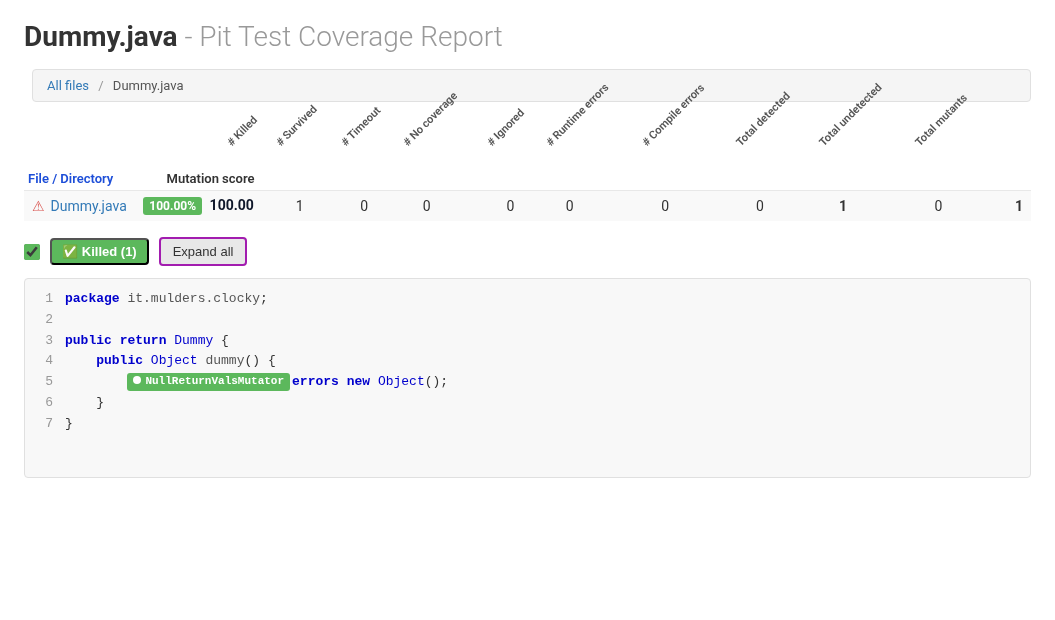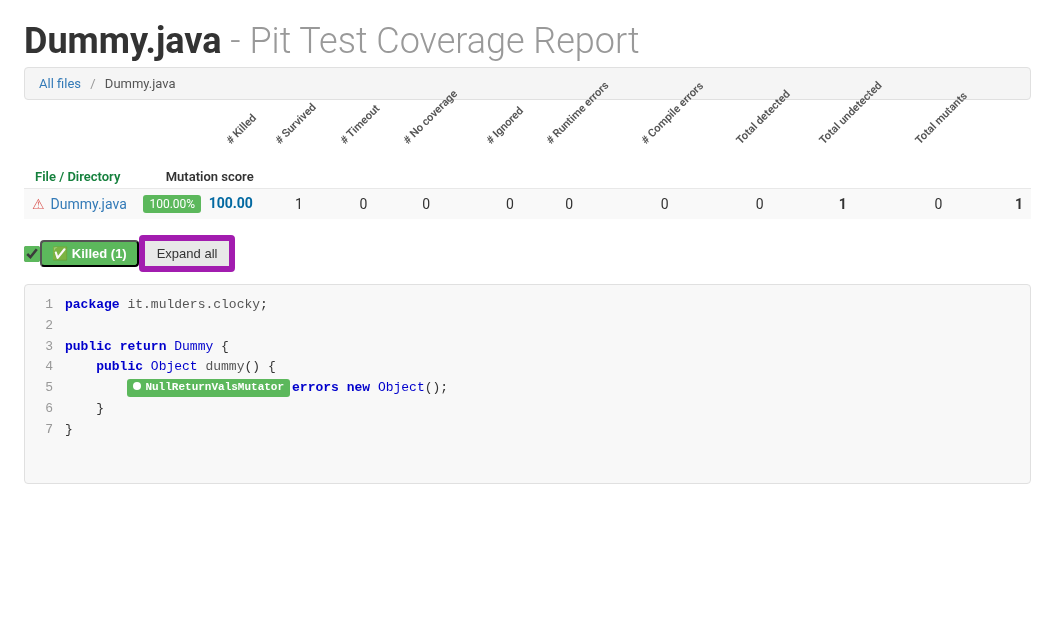--- a/index.html
+++ b/index.html
@@ -5,40 +5,41 @@
     * { box-sizing: border-box; margin: 0; padding: 0; }
     body {
       font-family: -apple-system, BlinkMacSystemFont, "Segoe UI", Roboto, Arial, sans-serif;
       font-size: 14px;
       background: #fff;
       color: #333;
       padding: 20px 24px;
     }
 
     .page-title {
-      font-size: 36px;
+      font-size: 28px;
       font-weight: 300;
-      margin-bottom: 5px;
+      margin-bottom: 16px;
       color: #333;
     }
     .page-title strong {
       font-weight: 700;
     }
     .page-title .subtitle {
       color: #999;
       font-weight: 300;
     }
 
     .breadcrumb {
       background: #f5f5f5;
       border: 1px solid #e0e0e0;
       border-radius: 4px;
       padding: 8px 14px;
       margin-bottom: 16px;
       font-size: 13px;
+      margin-left: 8px;
     }
     .breadcrumb a {
       color: #337ab7;
       text-decoration: none;
     }
     .breadcrumb .separator { color: #999; margin: 0 6px; }
     .breadcrumb .current { color: #555; }
 
     
     .coverage-table {
@@ -49,23 +50,23 @@
     .coverage-table th {
       font-size: 11px;
       font-weight: 600;
       color: #555;
       text-align: right;
       vertical-align: bottom;
       padding: 4px 8px 4px 4px;
       white-space: nowrap;
     }
     .coverage-table th.file-col {
-      text-align: center;
-      font-size: 13px;
-      color: #15803d;
+      text-align: left;
+      font-size: 13px;
+      color: #1d4ed8;
       font-weight: 600;
     }
     .coverage-table th.score-col {
       text-align: right;
       font-size: 13px;
       color: #333;
       font-weight: 600;
     }
     .coverage-table th .rotated {
       display: inline-block;
@@ -84,59 +85,60 @@
     .coverage-table tr:nth-child(odd) td { background: #f9f9f9; }
     .coverage-table tr:nth-child(even) td { background: #fff; }
 
     .score-badge {
       display: inline-block;
       background: #5cb85c;
       color: #fff;
       padding: 2px 6px;
       border-radius: 3px;
       font-size: 12px;
-      font-weight: 400;
+      font-weight: 700;
       margin-right: 4px;
     }
     .score-value {
-      color: #0369a1;
+      color: #0f172a;
       font-weight: 700;
       font-size: 14px;
       margin-top: 12px;
     }
 
     .file-icon {
       color: #d9534f;
       font-size: 14px;
     }
 
     
     .killed-section {
       display: flex;
       align-items: center;
+      gap: 10px;
       margin-bottom: 12px;
     }
     .killed-checkbox {
       width: 16px;
       height: 16px;
       accent-color: #5cb85c;
       cursor: pointer;
     }
     .killed-badge {
       background: #5cb85c;
       color: #fff;
       border-radius: 4px;
       padding: 4px 10px;
       font-size: 13px;
       font-weight: 600;
       cursor: pointer;
     }
     .expand-all-btn {
       background: #e8e8e8;
-      border: 6px solid #a21caf;
+      border: 2px solid #a21caf;
       border-radius: 4px;
       padding: 5px 12px;
       font-size: 13px;
       cursor: pointer;
       color: #333;
     }
 
     
     .code-container {
       background: #f8f8f8;

